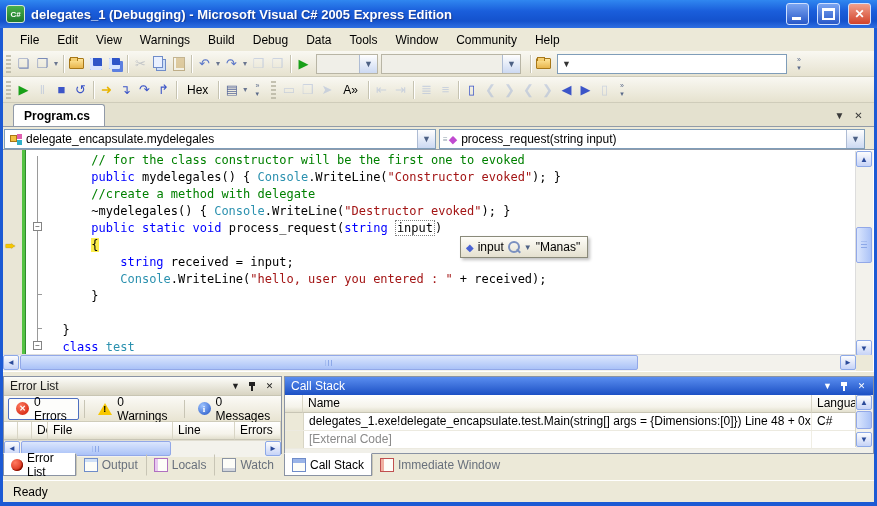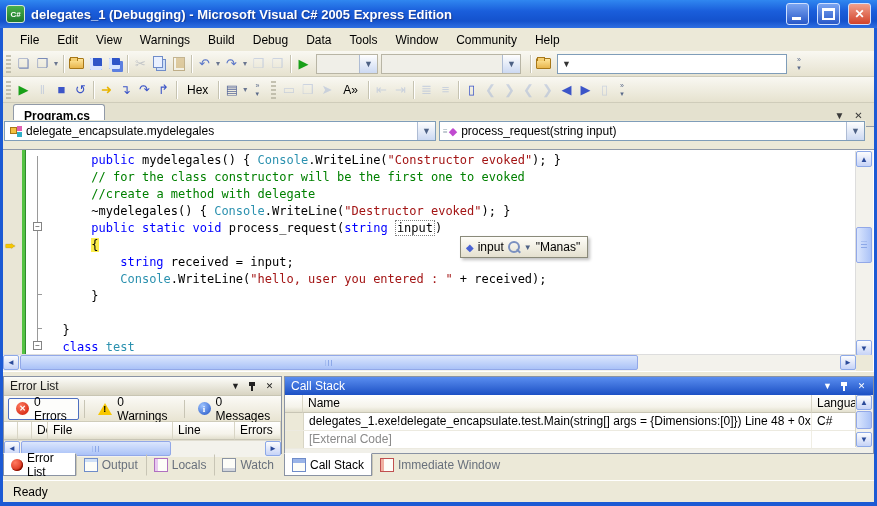--- a/index.html
+++ b/index.html
@@ -52,21 +52,21 @@
   .ci-paste{position:relative;}
   .ci-paste::after{content:"";width:10px;height:12px;background:#c8a050;border:1px solid #8a6a28;box-shadow:inset 2px -2px 0 #fdfdf5;}
   
   .tabrow{position:absolute;left:3px;top:103px;width:871px;height:24px;background:#e4e1cf;
     border-bottom:1px solid #919aa8;box-sizing:border-box;display:flex;align-items:flex-end;}
   .doctab{margin-left:10px;height:21px;background:#fff;border:1px solid #919aa8;border-bottom:none;
     border-radius:3px 3px 0 0;padding:0 14px 0 10px;display:flex;align-items:center;font-weight:bold;}
   .tabrow-buttons{margin-left:auto;display:flex;gap:4px;align-items:center;padding:0 8px 4px 0;}
   .trb{width:15px;height:14px;display:flex;align-items:center;justify-content:center;color:#3a3a3a;font-size:10px;}
   
-  .navbar{position:absolute;left:3px;top:120px;width:863px;height:22px;background:#ece9d8;display:flex;gap:3px;align-items:center;}
+  .navbar{position:absolute;left:3px;top:128px;width:863px;height:22px;background:#ece9d8;display:flex;gap:3px;align-items:center;}
   .combo{height:20px;border:1px solid #7f9db9;background:#fff;display:flex;align-items:center;box-sizing:border-box;overflow:hidden;}
   .combo .ctext{flex:1;padding:0 4px;white-space:nowrap;overflow:hidden;}
   .combo .cdd{width:17px;height:100%;border-left:1px solid #aebcd4;background:linear-gradient(#fefefe,#ccd9f2);
     display:flex;align-items:center;justify-content:center;color:#4d6185;font-size:9px;flex:none;}
   .nav-left{width:432px;margin-left:1px;} .nav-right{flex:1;margin-right:1px;}
   .ic-class{width:14px;height:12px;margin-left:3px;position:relative;flex:none;}
   .ic-class::after{content:"";position:absolute;left:2px;top:2px;width:5px;height:5px;background:#f4c040;border:1px solid #a87818;
     box-shadow:6px -2px 0 -1px #e060b0, 6px 4px 0 -1px #30b0c8;}
   .ic-method{display:inline-flex;align-items:center;margin-left:3px;flex:none;}
   .ic-method .bars{color:#8a9aa8;font-size:8px;margin-right:1px;}
@@ -330,22 +330,22 @@
   </div>
   <div class="change-bar"></div>
   <div class="fold-margin">
     <div class="fold-line"></div>
     <div class="fold-box" style="top:72px;">−</div>
     <div class="fold-tick" style="top:144px;"></div>
     <div class="fold-tick" style="top:178px;"></div>
     <div class="fold-box" style="top:191px;">−</div>
   </div>
   <div class="code" id="code">
+      <div class="cl"><span class="sg-p">      </span><span class="sg-c">// for the class constructor will be the first one to evoked</span></div>
       <div class="cl"><span class="sg-p">      </span><span class="sg-k">public</span><span class="sg-p"> mydelegales() { </span><span class="sg-t">Console</span><span class="sg-p">.WriteLine(</span><span class="sg-s">"Constructor evoked"</span><span class="sg-p">); }</span></div>
-      <div class="cl"><span class="sg-p">      </span><span class="sg-c">// for the class constructor will be the first one to evoked</span></div>
       <div class="cl"><span class="sg-p">      </span><span class="sg-c">//create a method with delegate</span></div>
       <div class="cl"><span class="sg-p">      ~mydelegales() { </span><span class="sg-t">Console</span><span class="sg-p">.WriteLine(</span><span class="sg-s">"Destructor evoked"</span><span class="sg-p">); }</span></div>
       <div class="cl"><span class="sg-p">      </span><span class="sg-k">public</span><span class="sg-p"> </span><span class="sg-k">static</span><span class="sg-p"> </span><span class="sg-k">void</span><span class="sg-p"> process_request(</span><span class="sg-k">string</span><span class="sg-p"> </span><span class="sg-b">input</span><span class="sg-p">)</span></div>
       <div class="cl"><span class="sg-p">      </span><span class="sg-h">{</span></div>
       <div class="cl"><span class="sg-p">          </span><span class="sg-k">string</span><span class="sg-p"> received = input;</span></div>
       <div class="cl"><span class="sg-p">          </span><span class="sg-t">Console</span><span class="sg-p">.WriteLine(</span><span class="sg-s">"hello, user you entered : "</span><span class="sg-p"> + received);</span></div>
       <div class="cl"><span class="sg-p">      }</span></div>
       <div class="cl"><span class="sg-p"></span></div>
       <div class="cl"><span class="sg-p">  }</span></div>
       <div class="cl"><span class="sg-p">  </span><span class="sg-k">class</span><span class="sg-p"> </span><span class="sg-t">test</span></div>

